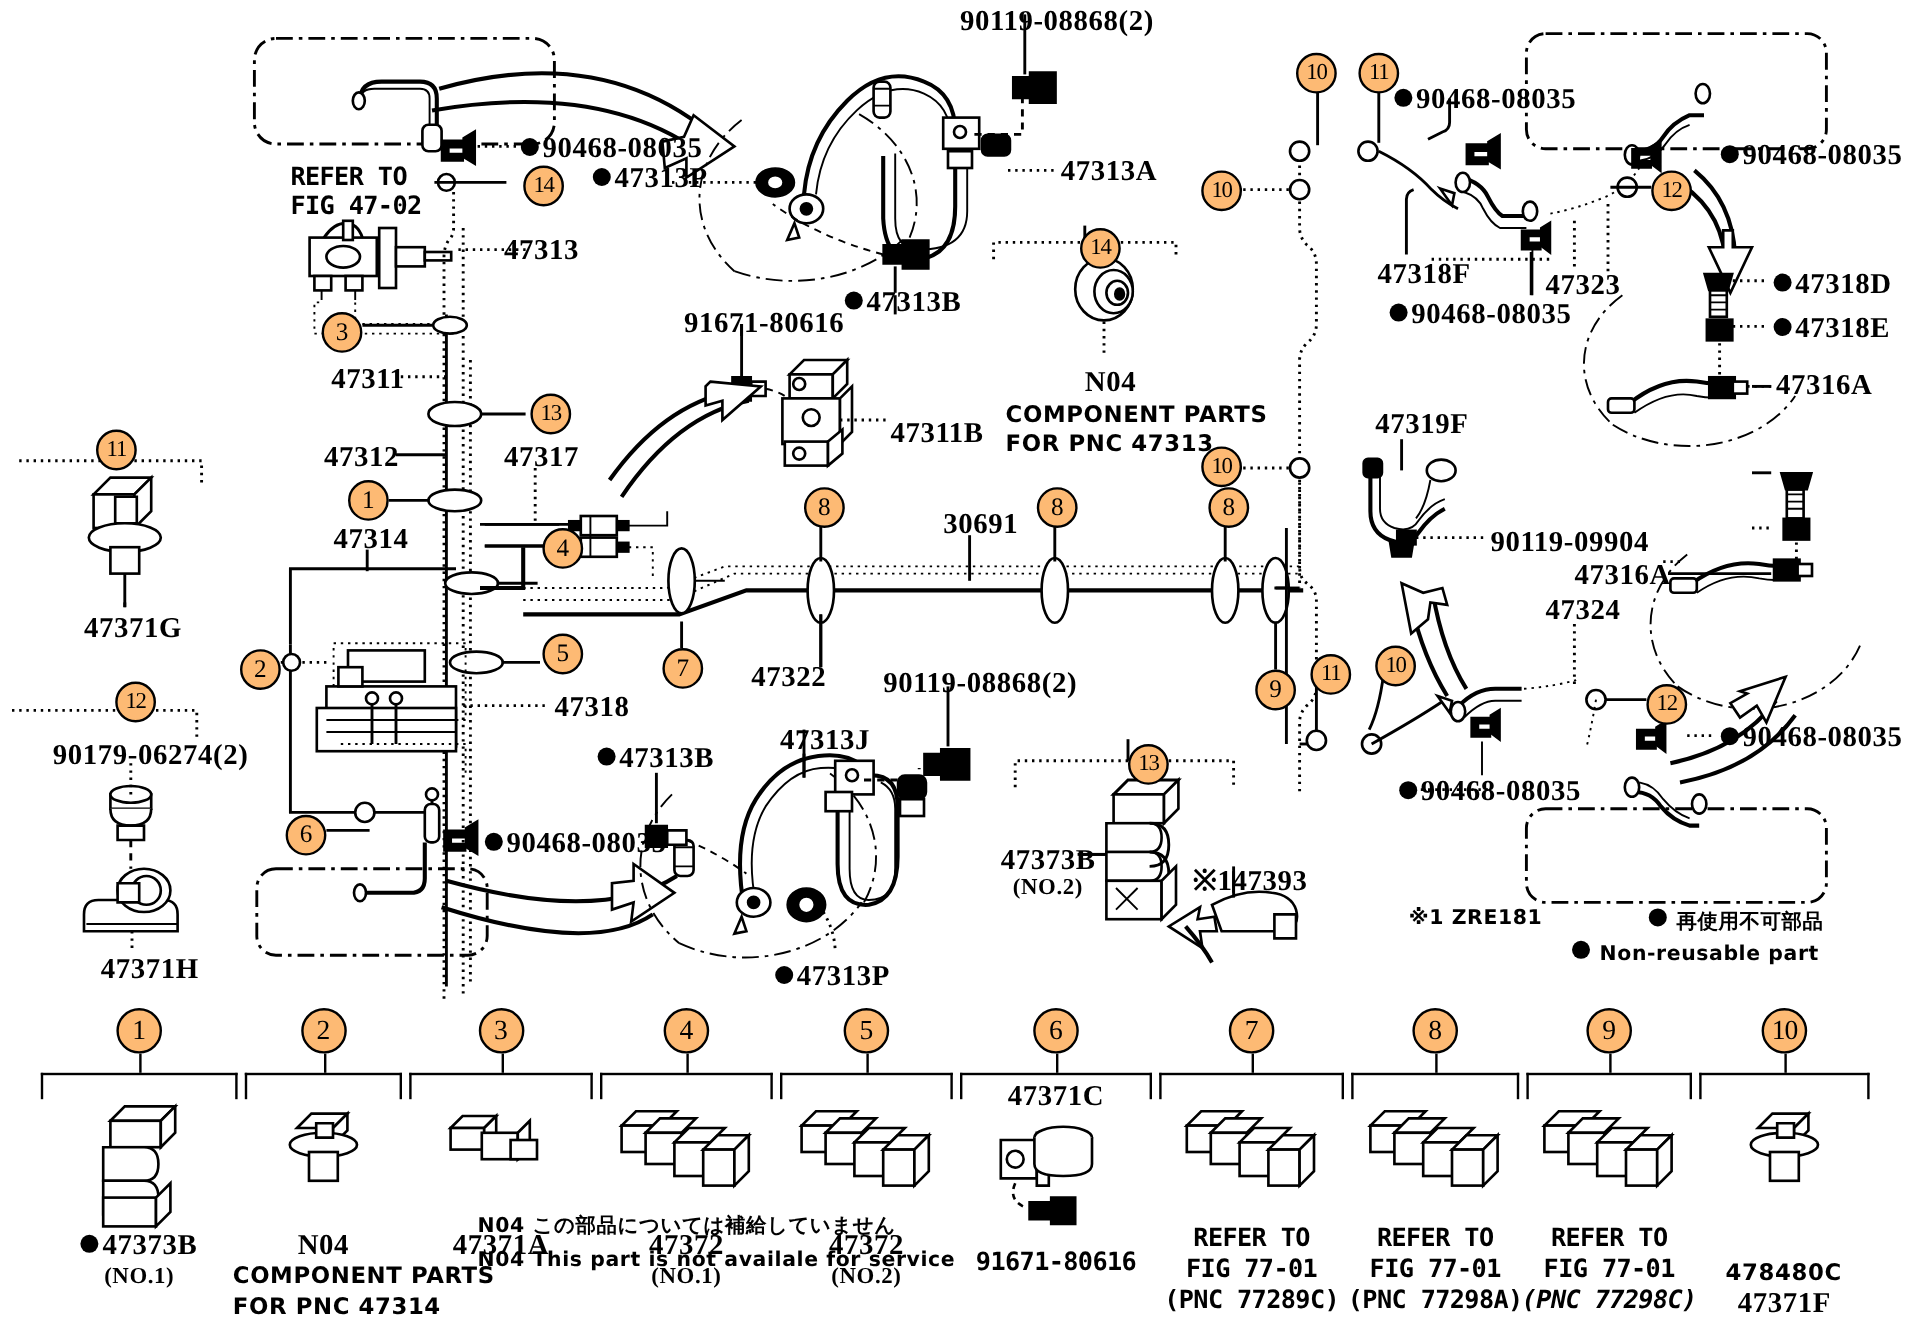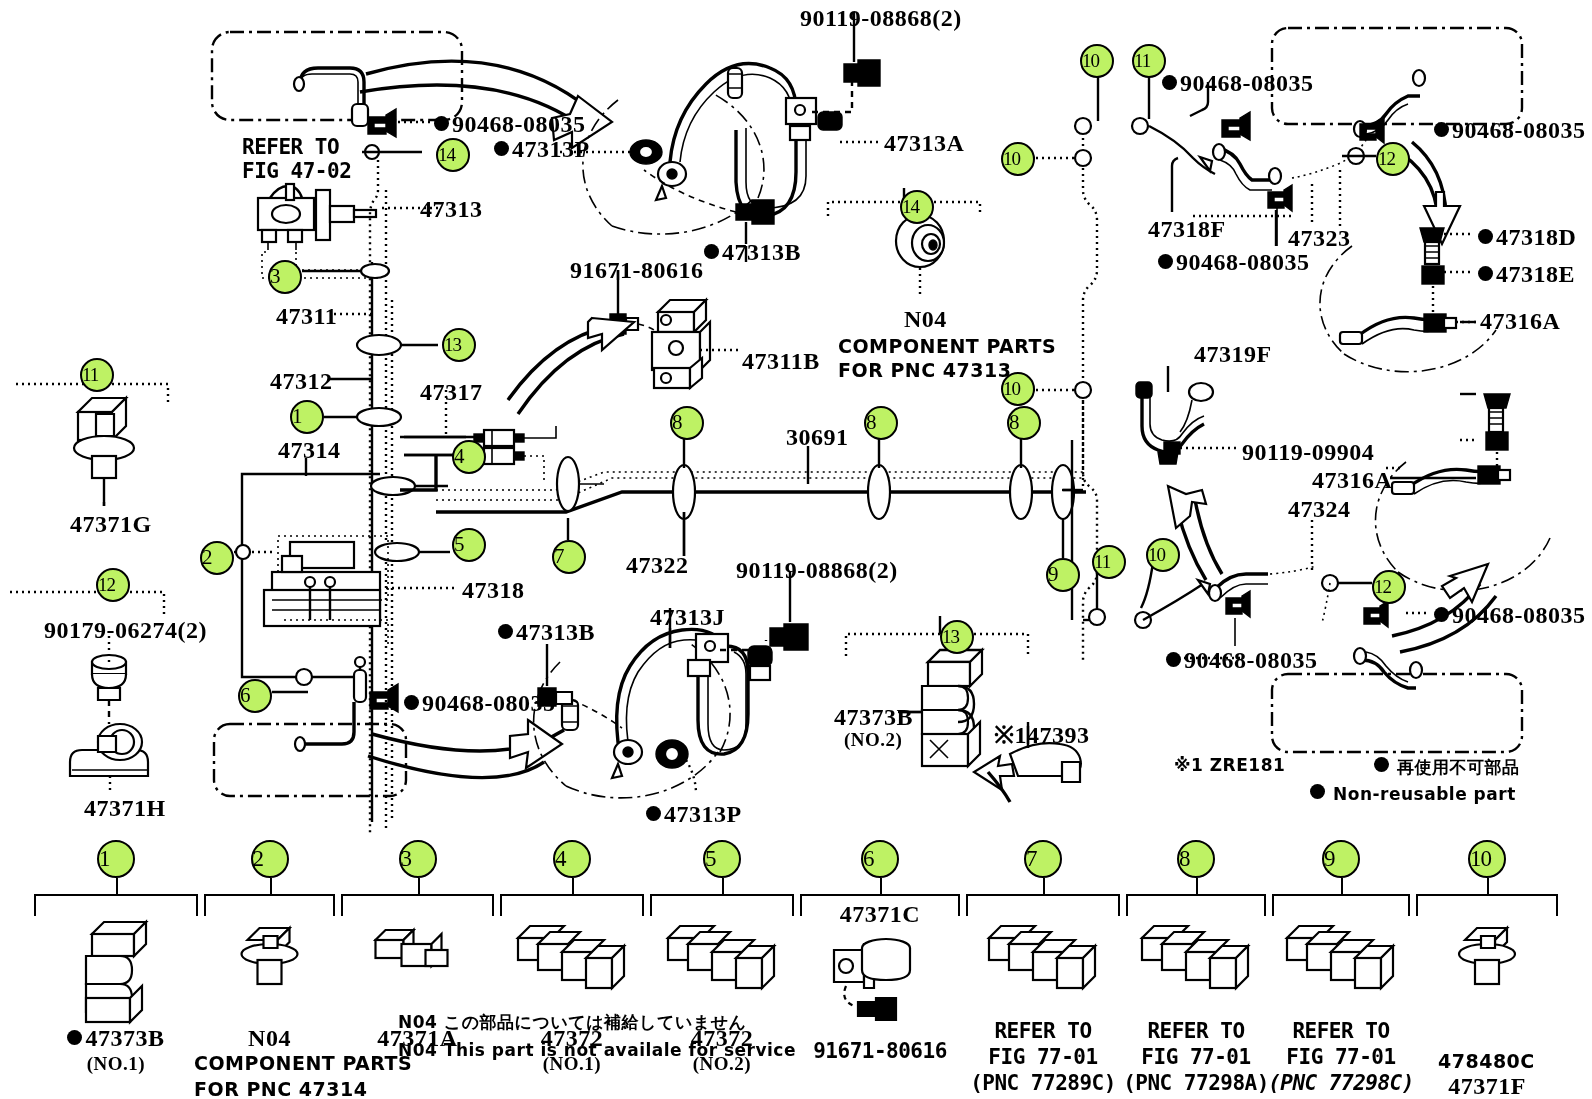--- a/index.html
+++ b/index.html
@@ -46,22 +46,23 @@
   
   .circ{
     position:absolute;
     width:34px;height:34px;
     border:2.5px solid #000;
     border-radius:50%;
     box-sizing:border-box;
     font-family:"Liberation Serif", serif;
     font-size:21px;
     font-weight:normal;
+    text-align:center;
     line-height:29px;
-    background:#bef264;
+    background:#fdba74;
     z-index:6;
   }
   .circ.two{font-size:19px;letter-spacing:-1px;}
   .circ.big{width:38px;height:38px;line-height:33px;font-size:23px;}
   .v{position:absolute;background:#000;width:2px;}
   
   .bracket{
     position:absolute;
     border-top:2.5px solid #000;
     border-left:2.5px solid #000;
@@ -618,29 +619,29 @@
       <div class="lbl sans" style="left: 838px; top: 337px;">COMPONENT PARTS</div>
       <div class="lbl sans" style="left: 838px; top: 361px;">FOR PNC 47313</div>
       <div class="lbl" style="left: 1148px; top: 217px;">47318F</div>
       <div class="lbl" style="left: 1288px; top: 226px;">47323</div>
       <div class="lbl dot" style="left: 1158px; top: 250px;">90468-08035</div>
       <div class="lbl dot" style="left: 1478px; top: 225px;">47318D</div>
       <div class="lbl dot" style="left: 1478px; top: 262px;">47318E</div>
       <div class="lbl" style="left: 1480px; top: 309px;">47316A</div>
       <div class="lbl" style="left: 276px; top: 304px;">47311</div>
       <div class="lbl" style="left: 270px; top: 369px;">47312</div>
-      <div class="lbl" style="left: 420px; top: 380px;">47317</div>
+      <div class="lbl" style="left: 420px; top: 369px;">47317</div>
       <div class="lbl" style="left: 278px; top: 438px;">47314</div>
       <div class="lbl" style="left: 70px; top: 512px;">47371G</div>
       <div class="lbl" style="left: 44px; top: 618px;">90179-06274(2)</div>
       <div class="lbl" style="left: 84px; top: 796px;">47371H</div>
       <div class="lbl" style="left: 462px; top: 578px;">47318</div>
       <div class="lbl" style="left: 786px; top: 425px;">30691</div>
       <div class="lbl" style="left: 626px; top: 553px;">47322</div>
-      <div class="lbl" style="left: 1146px; top: 342px; margin-left: 48px;">47319F</div>
+      <div class="lbl" style="left: 1146px; top: 342px;">47319F</div>
       <div class="lbl" style="left: 1242px; top: 440px;">90119-09904</div>
       <div class="lbl" style="left: 1312px; top: 468px;">47316A</div>
       <div class="lbl" style="left: 1288px; top: 497px;">47324</div>
       <div class="lbl dot" style="left: 498px; top: 620px;">47313B</div>
       <div class="lbl" style="left: 650px; top: 605px;">47313J</div>
       <div class="lbl" style="left: 736px; top: 558px;">90119-08868(2)</div>
       <div class="lbl dot" style="left: 404px; top: 691px;">90468-08035</div>
       <div class="lbl dot" style="left: 646px; top: 802px;">47313P</div>
       <div class="lbl" style="left: 834px; top: 705px;">47373B</div>
       <div class="lbl sub" style="left: 844px; top: 730px;">(NO.2)</div>

